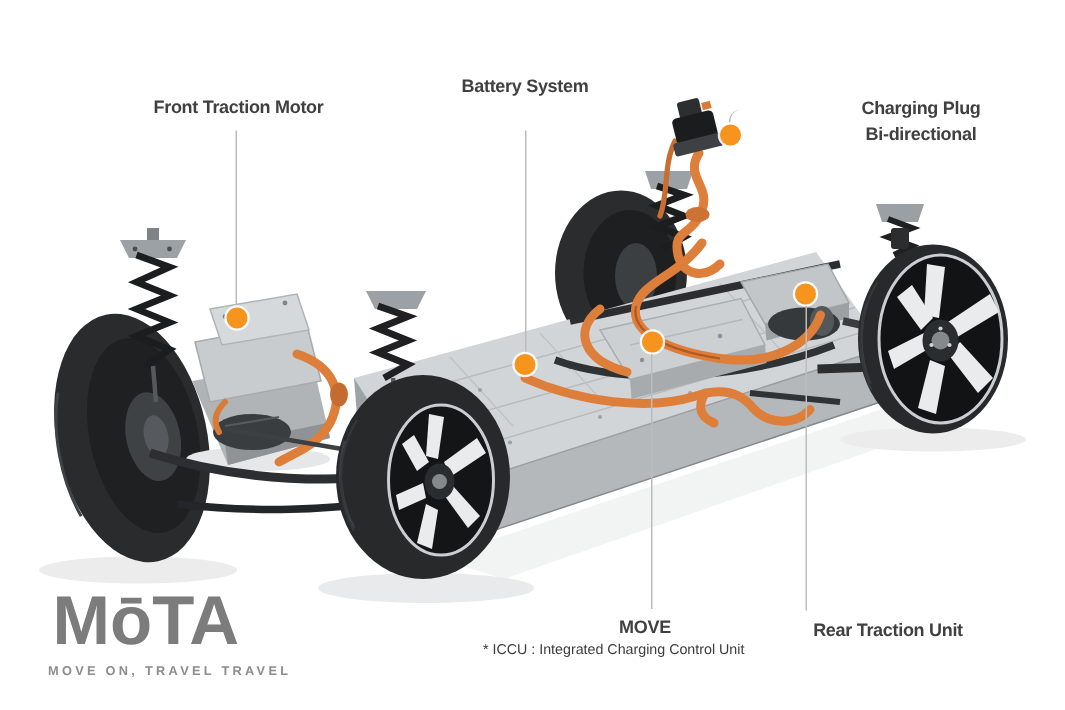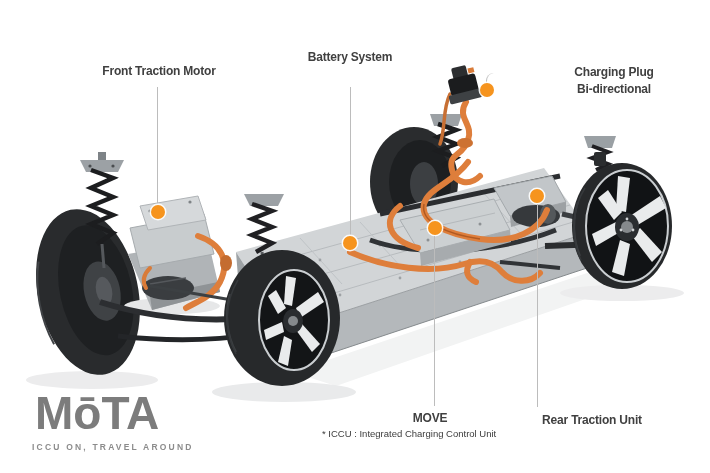--- a/index.html
+++ b/index.html
@@ -216,14 +216,14 @@
   <div class="marker" style="left:428px;top:221px;"></div>
   <div class="leader" style="left:434px;top:236px;height:170px;"></div>
   <div class="label" style="left:330px;top:410px;width:200px;">MOVE</div>
   <div class="footnote">* ICCU : Integrated Charging Control Unit</div>
 
   <div class="marker" style="left:530px;top:189px;"></div>
   <div class="leader" style="left:537px;top:204px;height:203px;"></div>
   <div class="label" style="left:492px;top:412px;width:200px;">Rear Traction Unit</div>
 
   <div class="logo">MōTA</div>
-  <div class="tagline">ICCU ON, TRAVEL AROUND</div>
+  <div class="tagline">MOVE ON, TRAVEL TRAVEL</div>
 </div>
 
 </body></html>

